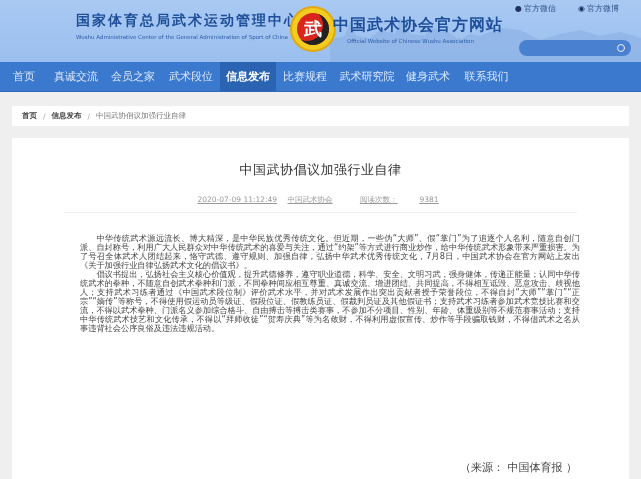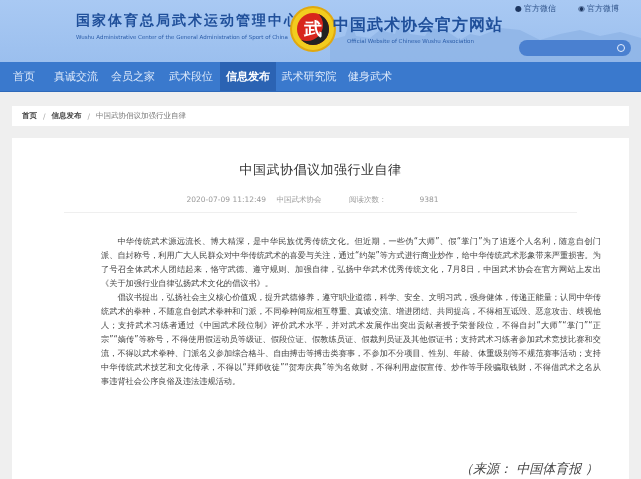--- a/index.html
+++ b/index.html
@@ -21,25 +21,25 @@
   .nav { width: 641px; height: 30px; background: #3a79cd; display: flex; align-items: stretch; border-bottom: 1px solid #2e69b9; }
   .nav-item { color: #dce8fa; font-size: 11px; display: flex; align-items: center; justify-content: center; cursor: pointer; white-space: nowrap; }
   .nav-item.active { background: #2b63b3; color: #fff; font-weight: bold; }
   .breadcrumb { position: absolute; left: 12px; top: 106px; width: 617px; height: 20px; background: #fff; display: flex; align-items: center; padding-left: 10px; font-size: 7.5px; color: #555; }
   .bc-item { cursor: pointer; font-weight: bold; color: #444; }
   .bc-sep { margin: 0 6px; color: #aaa; }
   .bc-current { color: #777; }
   .card { position: absolute; left: 12px; top: 138px; width: 617px; height: 341px; background: #fff; }
   .title { position: absolute; left: 0; top: 23px; width: 617px; text-align: center; font-size: 13px; color: #333; letter-spacing: 0.5px; }
   .meta { position: absolute; left: 0; top: 57px; width: 617px; text-align: center; font-size: 7.5px; color: #999; }
-  .meta span { margin: 0 4px; }
+  .meta span { margin: 0 4px; text-decoration: underline; }
   .divider { position: absolute; left: 52px; top: 74px; width: 513px; height: 1px; background: #efefef; }
-  .body { position: absolute; left: 89px; top: 96px; width: 500px; font-size: 8.2px; line-height: 14px; color: #444; }
+  .body { position: absolute; left: 68px; top: 96px; width: 500px; font-size: 8.2px; line-height: 9px; color: #444; }
   .body p { text-indent: 2em; text-align: justify; }
-  .source { position: absolute; left: 448px; top: 322px; font-size: 13px; color: #444; font-style: italic; }
+  .source { position: absolute; left: 448px; top: 322px; font-size: 11px; color: #444; }
 </style>
 </head>
 <body>
 
 <div class="header">
   <svg class="skyline" viewBox="0 0 641 62" preserveAspectRatio="none">
     <path d="M330 62 L330 40 L345 36 L350 20 L356 36 L370 38 L380 30 L395 34 L400 18 L410 34 L425 36 L430 28 L445 30 L460 40 L470 34 L480 36 L500 28 L520 30 L540 40 L560 34 L580 30 L600 36 L620 32 L641 38 L641 62 Z" fill="#8fb4e6" opacity="0.8"></path>
   </svg>
   <div class="org-cn">国家体育总局武术运动管理中心</div>
   <div class="org-en">Wushu Administrative Center of the General Administration of Sport of China</div>
@@ -63,38 +63,40 @@
     <span class="search-icon"></span>
   </div>
 </div>
 
 <div class="nav">
   <div class="nav-item" style="width:48px">首页</div>
   <div class="nav-item" style="width:56px">真诚交流</div>
   <div class="nav-item" style="width:58px">会员之家</div>
   <div class="nav-item" style="width:58px">武术段位</div>
   <div class="nav-item active" style="width:56px">信息发布</div>
+  <div class="nav-item" style="width:58px">比赛规程</div>
   <div class="nav-item" style="width:66px">武术研究院</div>
   <div class="nav-item" style="width:56px">健身武术</div>
+  <div class="nav-item" style="width:61px">联系我们</div>
 </div>
 
 <div class="breadcrumb">
   <span class="bc-item">首页</span>
   <span class="bc-sep">/</span>
   <span class="bc-item">信息发布</span>
   <span class="bc-sep">/</span>
   <span class="bc-current">中国武协倡议加强行业自律</span>
 </div>
 
 <div class="card">
   <div class="title">中国武协倡议加强行业自律</div>
   <div class="meta">
     <span>2020-07-09 11:12:49</span>
     <span>中国武术协会</span>
-    <span><span style="margin:17px">阅读次数：</span><span style="margin:16px">9381</span></span>
+    <span><span style="margin:17px">阅读次数：</span><span style="margin:5px">9381</span></span>
   </div>
   <div class="divider"></div>
   <div class="body">
     <p>中华传统武术源远流长、博大精深，是中华民族优秀传统文化。但近期，一些伪“大师”、假“掌门”为了追逐个人名利，随意自创门派、自封称号，利用广大人民群众对中华传统武术的喜爱与关注，通过“约架”等方式进行商业炒作，给中华传统武术形象带来严重损害。为了号召全体武术人团结起来，恪守武德、遵守规则、加强自律，弘扬中华武术优秀传统文化，7月8日，中国武术协会在官方网站上发出《关于加强行业自律弘扬武术文化的倡议书》。</p>
     <p>倡议书提出，弘扬社会主义核心价值观，提升武德修养，遵守职业道德，科学、安全、文明习武，强身健体，传递正能量；认同中华传统武术的拳种，不随意自创武术拳种和门派，不同拳种间应相互尊重、真诚交流、增进团结、共同提高，不得相互诋毁、恶意攻击、歧视他人；支持武术习练者通过《中国武术段位制》评价武术水平，并对武术发展作出突出贡献者授予荣誉段位，不得自封“大师”“掌门”“正宗”“嫡传”等称号，不得使用假运动员等级证、假段位证、假教练员证、假裁判员证及其他假证书；支持武术习练者参加武术竞技比赛和交流，不得以武术拳种、门派名义参加综合格斗、自由搏击等搏击类赛事，不参加不分项目、性别、年龄、体重级别等不规范赛事活动；支持中华传统武术技艺和文化传承，不得以“拜师收徒”“贺寿庆典”等为名敛财，不得利用虚假宣传、炒作等手段骗取钱财，不得借武术之名从事违背社会公序良俗及违法违规活动。</p>
   </div>
   <div class="source">（来源：  中国体育报 ）</div>
 </div>
 
 </body></html>

